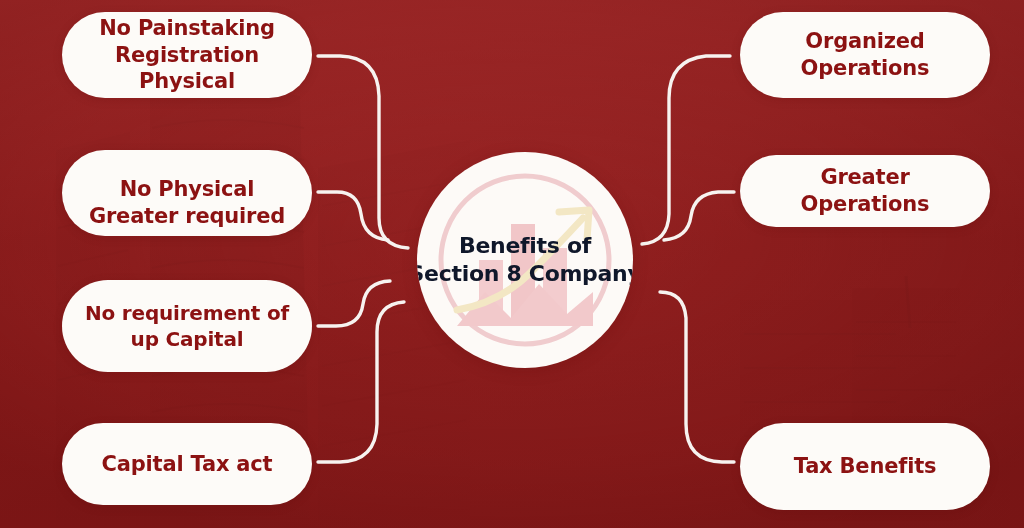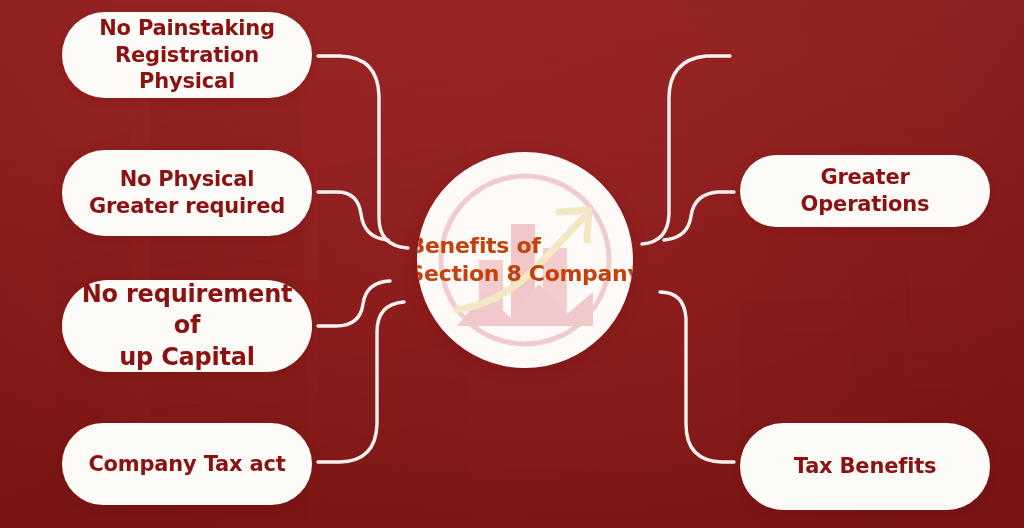--- a/index.html
+++ b/index.html
@@ -72,27 +72,27 @@
     padding: 6px 18px;
   }
   .node-label {
     color: #8c1212;
     font-weight: bold;
     font-size: 21px;
     line-height: 1.28;
     letter-spacing: -0.2px;
   }
   .node-label.small {
-    font-size: 24px;
+    font-size: 20px;
     line-height: 1.3;
   }
 
   
   #node-l1 { left: 62px;  top: 12px;  width: 250px; height: 86px; }
-  #node-l2 { left: 62px;  top: 150px; width: 250px; height: 86px; }
+  #node-l2 { left: 62px;  top: 150px; width: 250px; height: 86px; align-items: flex-end; }
   #node-l3 { left: 62px;  top: 280px; width: 250px; height: 92px; }
   #node-l4 { left: 62px;  top: 423px; width: 250px; height: 82px; }
 
   
   #node-r1 { left: 740px; top: 12px;  width: 250px; height: 86px; }
   #node-r2 { left: 740px; top: 155px; width: 250px; height: 72px; }
   #node-r3 { left: 740px; top: 423px; width: 250px; height: 87px; }
 
   
   #hub {
@@ -111,24 +111,25 @@
   }
   .hub-watermark {
     position: absolute;
     left: 0; top: 0;
     width: 216px;
     height: 216px;
   }
   .hub-title {
     position: relative;
     z-index: 3;
-    color: #c2410c;
+    color: #0f172a;
     font-weight: bold;
     font-size: 22px;
     line-height: 1.26;
+    text-align: center;
     letter-spacing: -0.3px;
     white-space: nowrap;
   }
 </style>
 </head>
 <body>
 
 <div id="infographic">
 
   <div class="bg-base"></div>
@@ -249,24 +250,30 @@
 
   <div class="node" id="node-l3">
     <div class="node-label small">
       <div>No requirement of</div>
       <div>up Capital</div>
     </div>
   </div>
 
   <div class="node" id="node-l4">
     <div class="node-label">
-      <div>Company Tax act</div>
-    </div>
-  </div>
-
+      <div>Capital Tax act</div>
+    </div>
+  </div>
+
+  <div class="node" id="node-r1">
+    <div class="node-label">
+      <div>Organized</div>
+      <div>Operations</div>
+    </div>
+  </div>
 
   <div class="node" id="node-r2">
     <div class="node-label">
       <div>Greater Operations</div>
     </div>
   </div>
 
   <div class="node" id="node-r3">
     <div class="node-label">
       <div>Tax Benefits</div>

